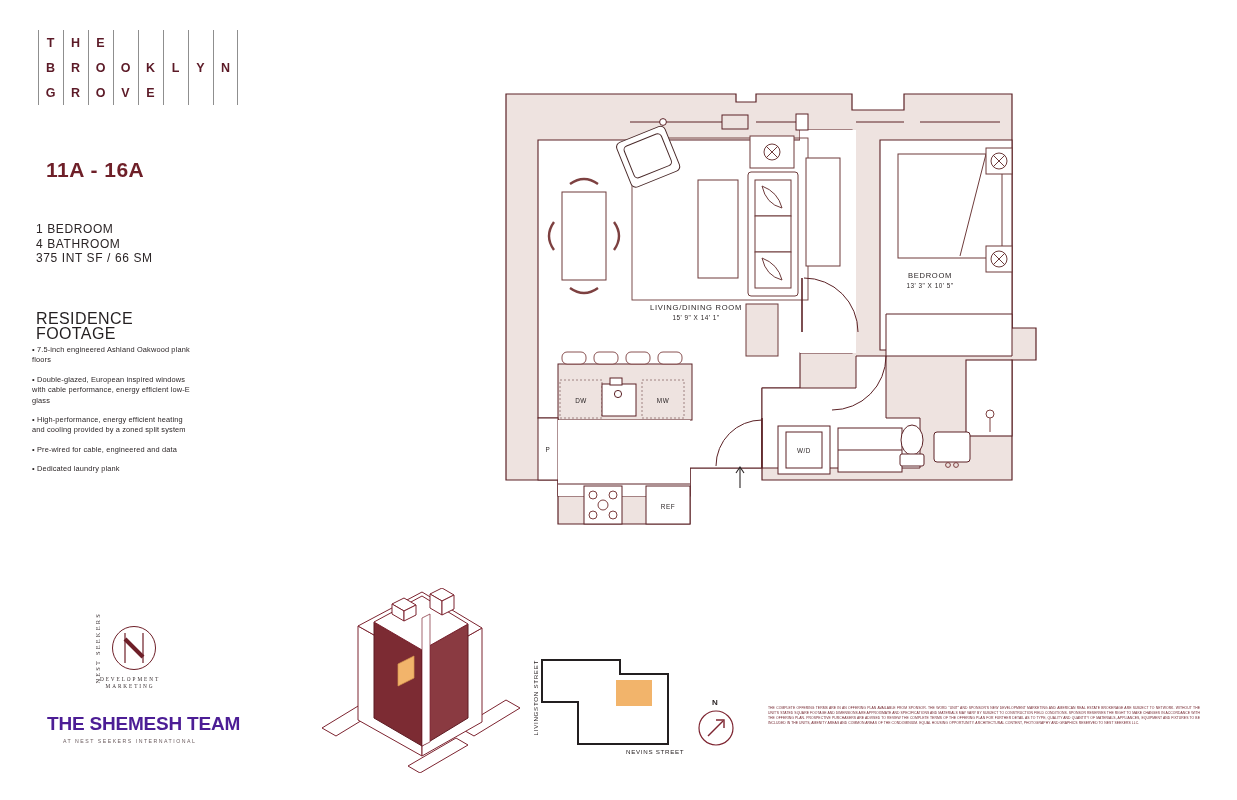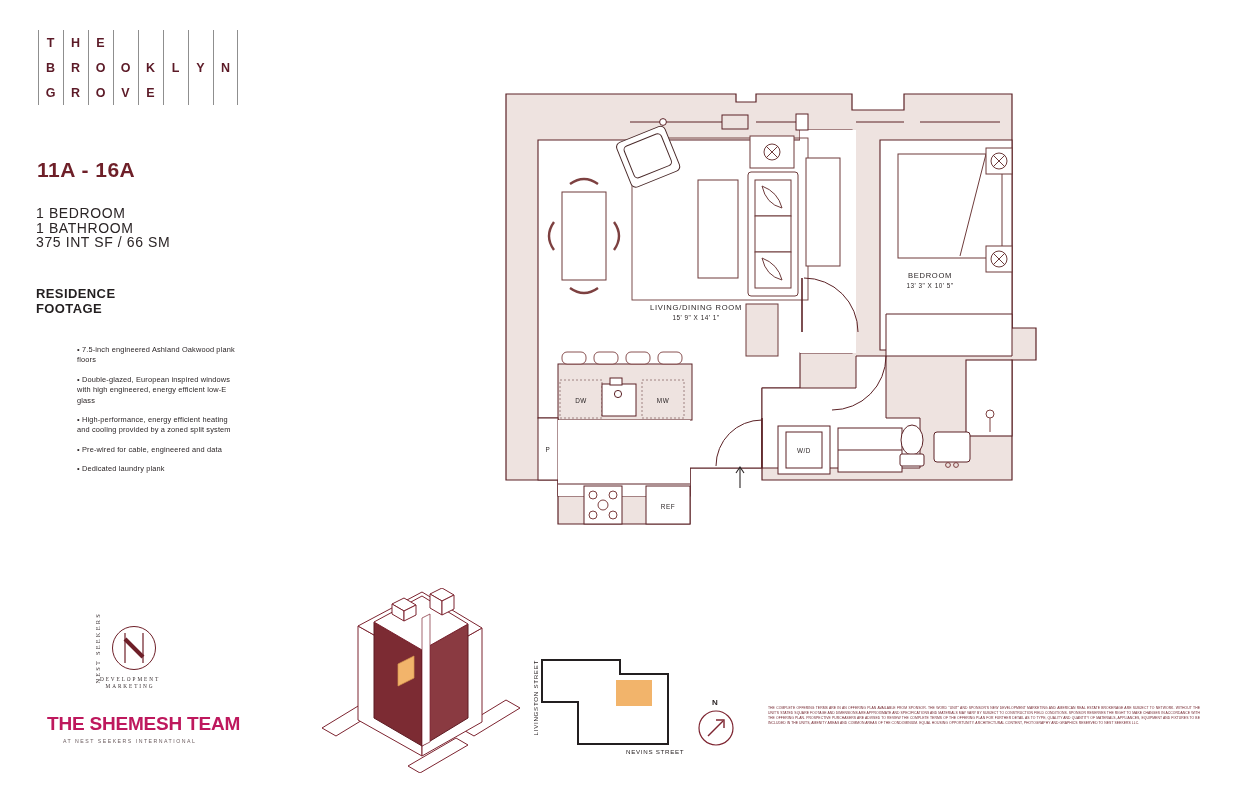--- a/index.html
+++ b/index.html
@@ -14,46 +14,46 @@
   .logo{position:absolute;left:38px;top:30px;width:200px;height:75px;}
   .logo-grid{position:relative;width:100%;height:100%;}
   .logo-row{display:flex;height:25px;align-items:center;}
   .logo-cell{width:25px;height:25px;display:flex;align-items:center;justify-content:center;
     font-family:"Liberation Sans", sans-serif;font-weight:700;font-size:12.5px;
     color:#5c1a27;letter-spacing:0;}
   .logo-rules{position:absolute;left:0;top:0;width:200px;height:75px;pointer-events:none;}
   .logo-rule{position:absolute;top:0;width:1px;height:75px;background:#8f8f8f;}
 
   
-  .unit-title{position:absolute;left:37px;top:158px;font-size:21px;font-weight:700;
+  .unit-title{position:absolute;left:46px;top:158px;font-size:21px;font-weight:700;
     color:#6e1f28;letter-spacing:0.5px;}
-  .specs{position:absolute;left:36px;top:206px;font-size:14px;letter-spacing:0.6px;
+  .specs{position:absolute;left:36px;top:222px;font-size:12px;letter-spacing:0.6px;
     line-height:14.5px;color:#2b2526;}
   .specs div{white-space:nowrap;}
 
-  .feat-title{position:absolute;left:36px;top:286px;font-size:13px;font-weight:700;
+  .feat-title{position:absolute;left:36px;top:311px;font-size:16px;font-weight:400;
     line-height:15px;letter-spacing:0.4px;color:#231f20;}
   .feat-list{position:absolute;left:32px;top:345px;width:165px;font-size:7.4px;
-    line-height:10.4px;letter-spacing:0.15px;color:#2b2526;margin-left:45px;}
+    line-height:10.4px;letter-spacing:0.15px;color:#2b2526;}
   .feat-list li{list-style:none;margin:0 0 9px 0;padding:0;}
   .feat-list ul{margin:0;padding:0;}
   .feat-list li:before{content:"• ";}
 
   
   .ns-logo{position:absolute;left:78px;top:608px;width:120px;height:100px;}
   .ns-vert{position:absolute;font-size:6.4px;letter-spacing:2.2px;color:#3b3234;
     font-family:"Liberation Serif", serif;
     writing-mode:vertical-rl;transform:rotate(180deg);white-space:nowrap;}
   .ns-circle{position:absolute;left:34px;top:18px;width:42px;height:42px;border:1.4px solid #6e1f28;
     border-radius:50%;}
   .ns-dev{position:absolute;left:22px;top:68px;font-size:5.3px;letter-spacing:1.9px;
     color:#3b3234;font-family:"Liberation Serif", serif;white-space:nowrap;line-height:7px;text-align:center;}
 
   .shemesh{position:absolute;left:47px;top:713px;font-size:19px;font-weight:700;
-    color:#be185d;letter-spacing:-0.2px;white-space:nowrap;}
+    color:#4c1d95;letter-spacing:-0.2px;white-space:nowrap;}
   .shemesh-sub{position:absolute;left:63px;top:738px;font-size:5.2px;letter-spacing:1.5px;
     color:#6b5c5e;white-space:nowrap;}
 
   
   .plan{position:absolute;left:500px;top:88px;width:545px;height:450px;}
   .plan svg{display:block;}
 
   
   .massing{position:absolute;left:310px;top:588px;width:225px;height:185px;}
 
@@ -118,32 +118,32 @@
       <div class="logo-rule" style="left:125px"></div>
       <div class="logo-rule" style="left:150px"></div>
       <div class="logo-rule" style="left:175px"></div>
       <div class="logo-rule" style="left:199px"></div>
     </div>
   </div>
 
   <div class="unit-title">11A - 16A</div>
   <div class="specs">
     <div>1 BEDROOM</div>
-    <div>1 BATHROOM</div>
+    <div>4 BATHROOM</div>
     <div>375 INT SF / 66 SM</div>
   </div>
 
   <div class="feat-title">
     <div>RESIDENCE</div>
     <div>FOOTAGE</div>
   </div>
   <div class="feat-list">
     <ul id="featList">
         <li>7.5-inch engineered Ashland Oakwood plank floors</li>
-        <li>Double-glazed, European inspired windows with high engineered, energy efficient low-E glass</li>
+        <li>Double-glazed, European inspired windows with cable performance, energy efficient low-E glass</li>
         <li>High-performance, energy efficient heating and cooling provided by a zoned split system</li>
         <li>Pre-wired for cable, engineered and data</li>
         <li>Dedicated laundry plank</li>
       </ul>
   </div>
 
   <div class="plan">
     <svg width="545" height="450" viewBox="0 0 545 450">
       <g fill="none" stroke="#5c2226" stroke-width="1.1">
 

